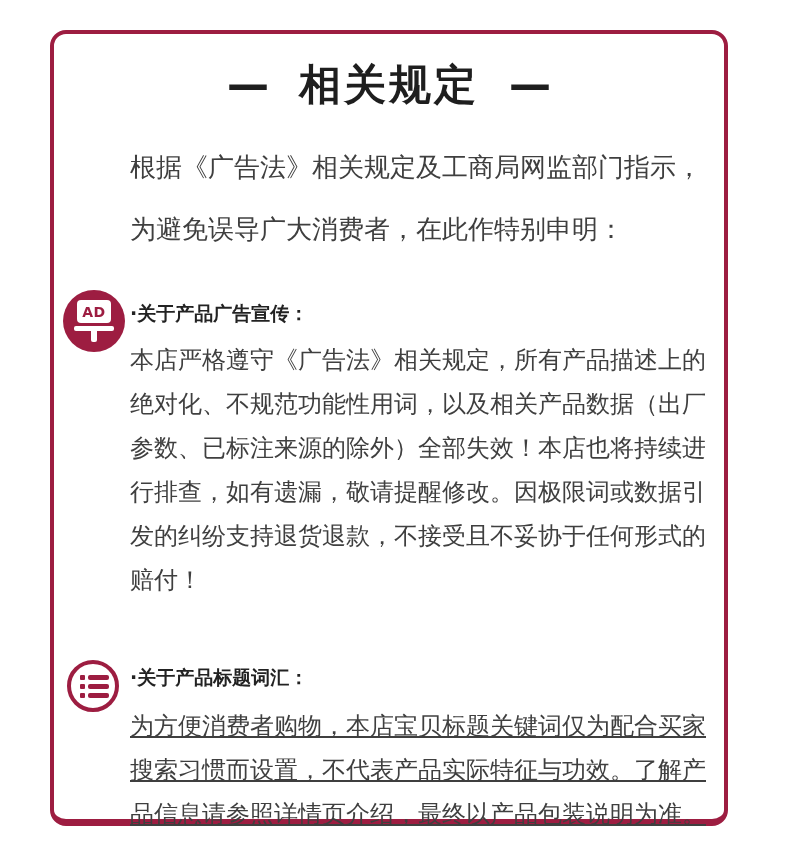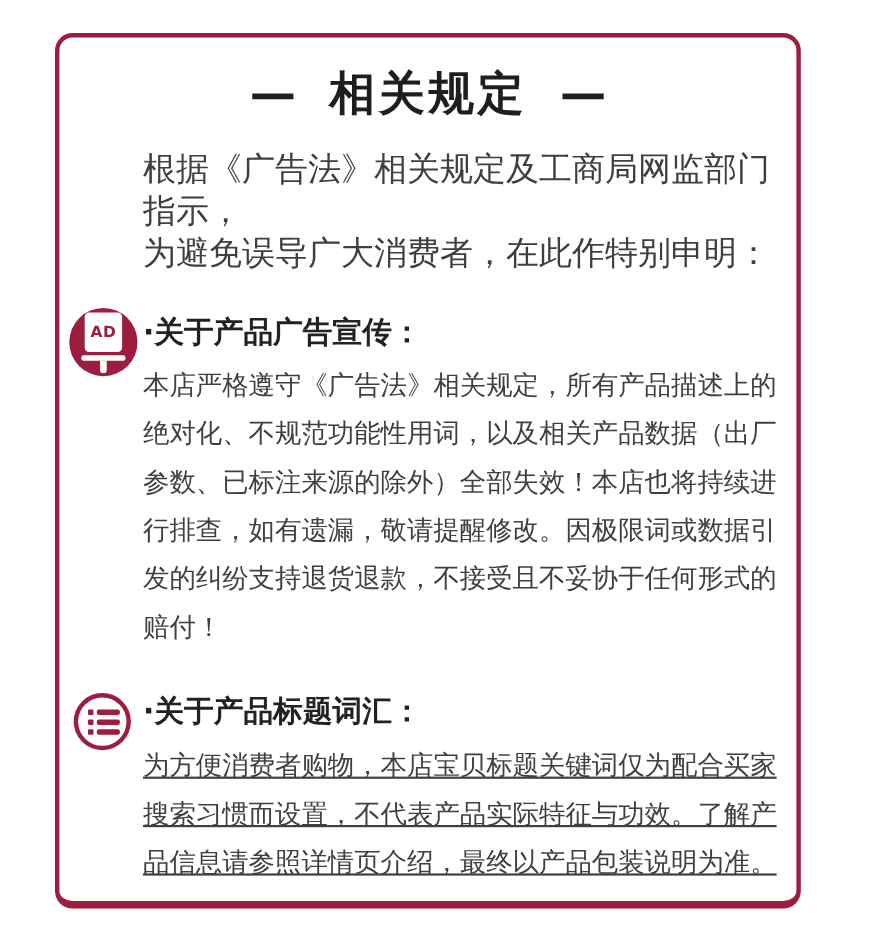--- a/index.html
+++ b/index.html
@@ -28,44 +28,44 @@
     display:flex;justify-content:center;align-items:center;gap:30px;
     font-size:42px;line-height:46px;font-weight:bold;color:var(--title-color);
   }
   .title-text{letter-spacing:3px;}
   .title-dash{font-weight:bold;}
   .content{
     margin:0 16px 0 76px;
   }
   .intro{
     margin:28px 0 0;
-    font-size:30px;line-height:38px;color:var(--body-color);
+    font-size:26px;line-height:62px;color:var(--body-color);
     white-space:pre-line;
   }
   .section{position:relative;}
   .section-1{margin-top:34px;}
-  .section-2{margin-top:36px;}
+  .section-2{margin-top:56px;}
   .section-heading{
-    margin:0;font-size:27px;line-height:38px;font-weight:bold;color:var(--heading-color);
+    margin:0;font-size:19px;line-height:38px;font-weight:bold;color:var(--heading-color);
   }
   .section-body{
     margin:6px 0 0;
     font-size:24px;line-height:44px;color:var(--body-color);
     white-space:pre-line;text-align:justify;
   }
   .section-2 .section-body{margin-top:8px;text-decoration:underline;}
 
   
   .icon-ad{
     position:absolute;left:-67px;top:-4px;width:62px;height:62px;border-radius:50%;
     background:var(--accent);
     display:flex;flex-direction:column;align-items:center;justify-content:center;
   }
   .ad-board{
-    width:34px;height:36px;background:#fff;border-radius:4px;
+    width:34px;height:23px;background:#fff;border-radius:4px;
     display:flex;align-items:center;justify-content:center;
     font-size:14px;font-weight:bold;color:var(--accent);letter-spacing:0.5px;
   }
   .ad-bar{width:40px;height:5px;background:#fff;border-radius:2px;margin-top:3px;}
   .ad-post{width:6px;height:11px;background:#fff;border-radius:0 0 2px 2px;}
 
   
   .icon-list{
     position:absolute;left:-63px;top:2px;width:52px;height:52px;border-radius:50%;
     border:4px solid var(--accent);background:#fff;

